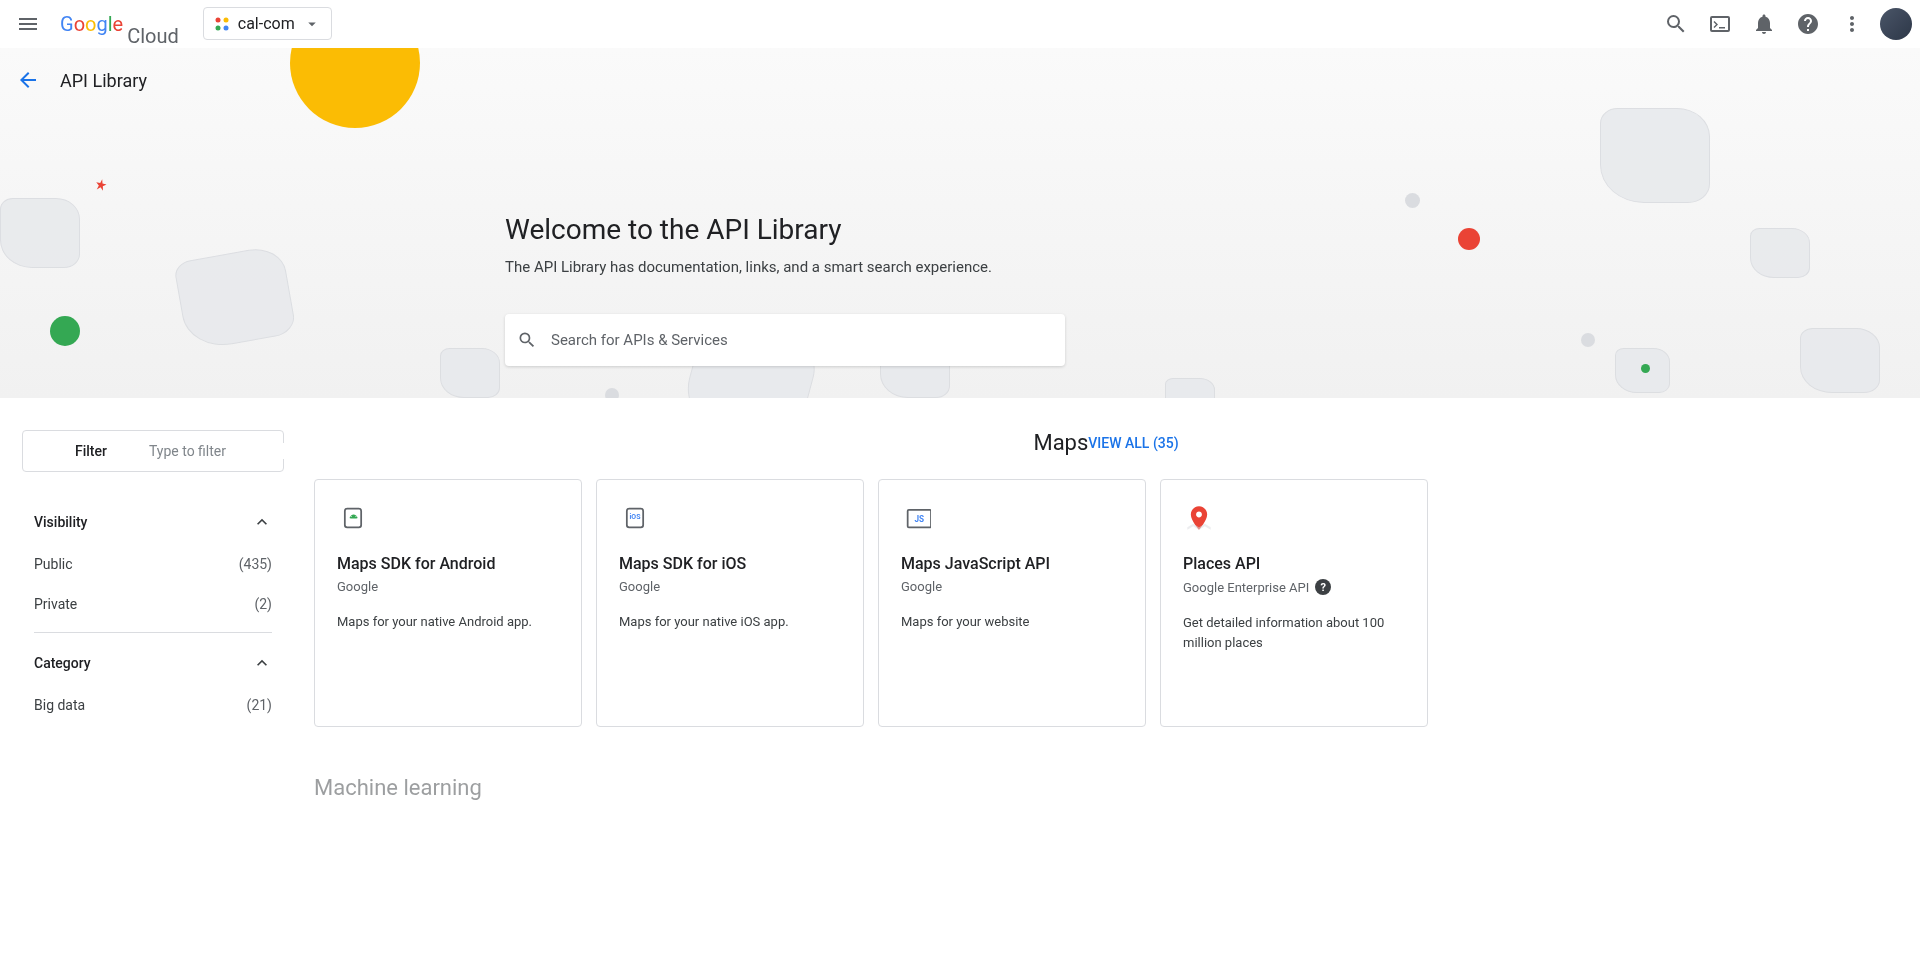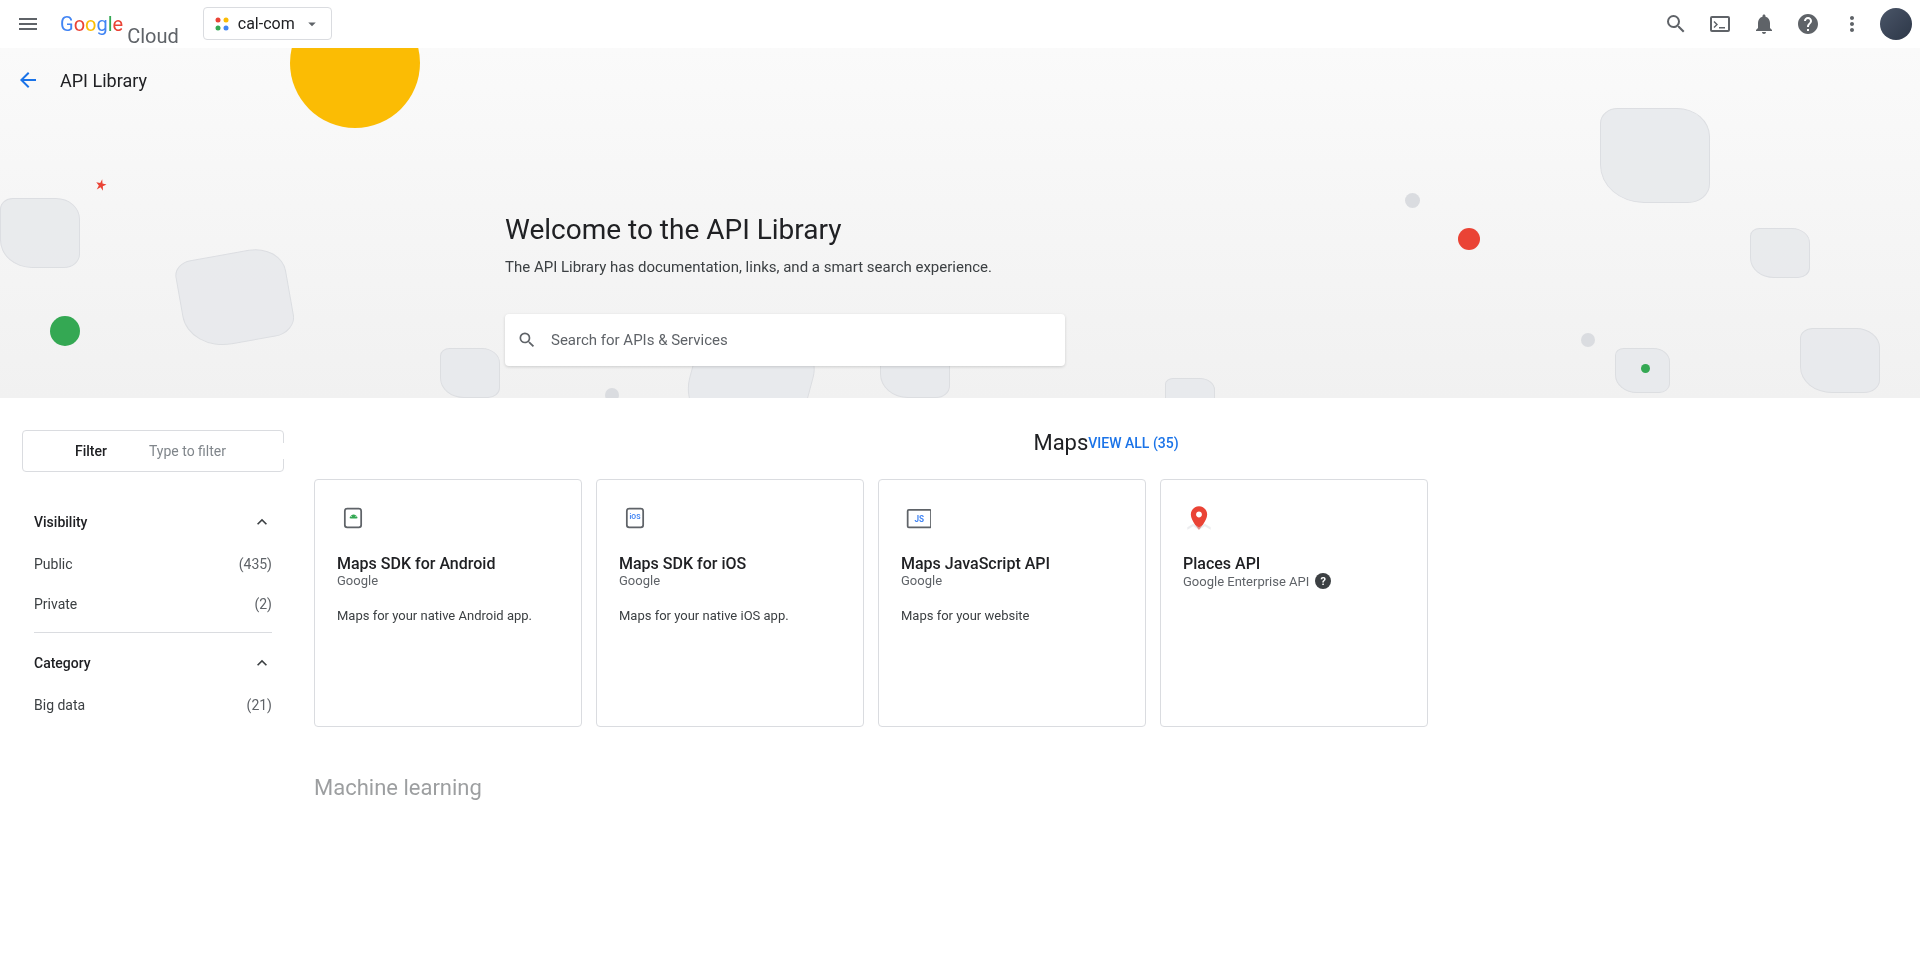--- a/index.html
+++ b/index.html
@@ -361,20 +361,21 @@
       height: 32px;
       margin-bottom: 20px;
       display: flex;
       align-items: center;
       justify-content: center;
     }
     
     .card-title {
       font-size: 16px;
       font-weight: 500;
+      margin-bottom: 6px;
     }
     
     .card-provider {
       font-size: 13px;
       color: #5f6368;
       margin-bottom: 18px;
       display: flex;
       align-items: center;
       gap: 6px;
     }
@@ -604,18 +605,19 @@
           <svg width="28" height="28" viewBox="0 0 24 24">
               <path fill="#ea4335" d="M12 2C8.13 2 5 5.13 5 9c0 5.25 7 13 7 13s7-7.75 7-13c0-3.87-3.13-7-7-7zm0 9.5c-1.38 0-2.5-1.12-2.5-2.5s1.12-2.5 2.5-2.5 2.5 1.12 2.5 2.5-1.12 2.5-2.5 2.5z"></path>
               <path fill="#dadce0" d="M2 20l5-3 5 3 5-3 5 3v2l-5-3-5 3-5-3-5 3z" opacity="0.5"></path>
             </svg>
         </div>
         <div class="card-title">Places API</div>
         <div class="card-provider">
           <span>Google Enterprise API</span>
           <span class="help-badge">?</span>
         </div>
+        <div class="card-desc">Get detailed information about 100 million places</div>
       </div>
     </div>
 
     <h2 class="next-section-title">Machine learning</h2>
   </div>
 </div>
 
 </body></html>

